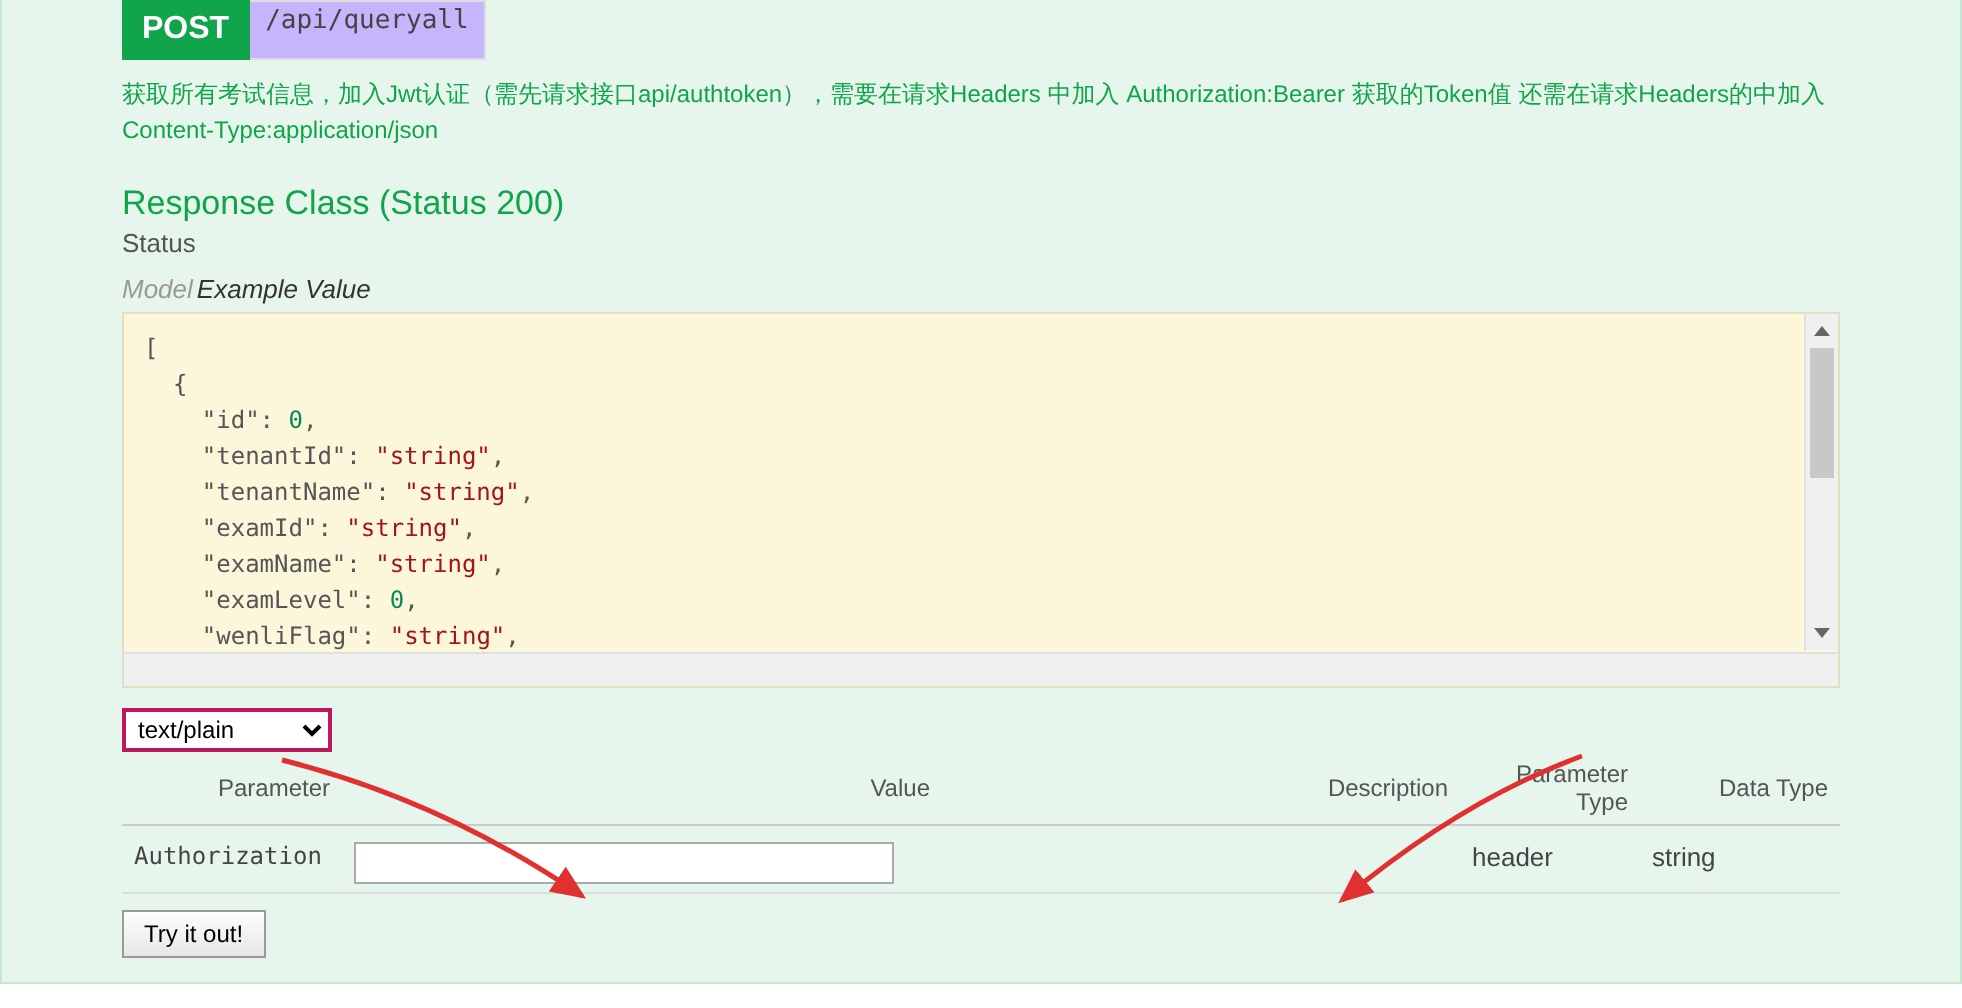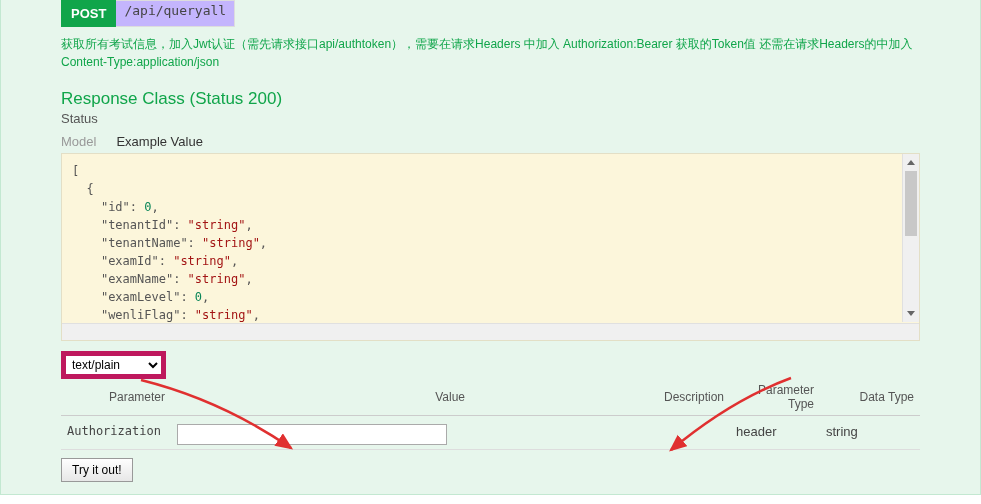--- a/index.html
+++ b/index.html
@@ -19,21 +19,21 @@
   }
   .endpoint-header {
     display: flex;
     align-items: stretch;
     padding: 0 10px 0 60px;
   }
   .method-badge {
     background: #10a54a;
     color: #fff;
     font-weight: bold;
-    font-size: 13px;
+    font-size: 16px;
     padding: 6px 10px;
     display: flex;
     align-items: center;
   }
   .path {
     background: #c4b5fd;
     border: 1px solid #ddd;
     border-left: none;
     font-family: "Lucida Console", Consolas, monospace;
     font-size: 13px;
@@ -56,23 +56,24 @@
     font-size: 17px;
     margin: 8px 0 2px 0;
   }
   .success {
     color: #555;
     font-size: 13px;
     margin-bottom: 8px;
   }
   .tabs {
     display: flex;
-    gap: 20px;
+    gap: 2px;
     font-size: 13px;
     margin-bottom: 4px;
+    font-style: italic;
   }
   .tab-inactive { color: #999; cursor: pointer; }
   .tab-active { color: #333; }
   .example-box {
     position: relative;
     border: 1px solid #e3dfc6;
     background: #fcf6db;
     height: 188px;
     overflow: hidden;
     font-family: "Lucida Console", Consolas, monospace;
@@ -116,21 +117,21 @@
     background: #f0f0f0; border-top:1px solid #e0e0e0;
   }
   .rct {
     font-size: 13px;
     color: #333;
     margin-top: 10px;
     display: flex; align-items: center; gap: 6px;
   }
   .rct select {
     font-size: 12px;
-    border: 5px solid #be185d;
+    border: 2px solid #be185d;
     padding: 1px 2px;
     background: #fff;
     width: 105px;
   }
   .params-h {
     color: #10a54a;
     font-size: 17px;
     margin: 12px 0 4px 0;
   }
   table.params {

